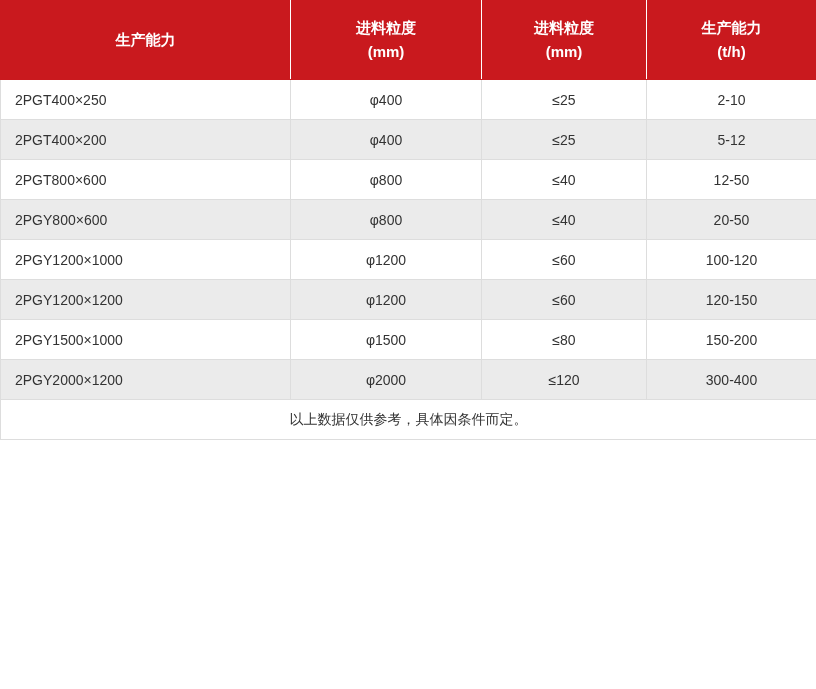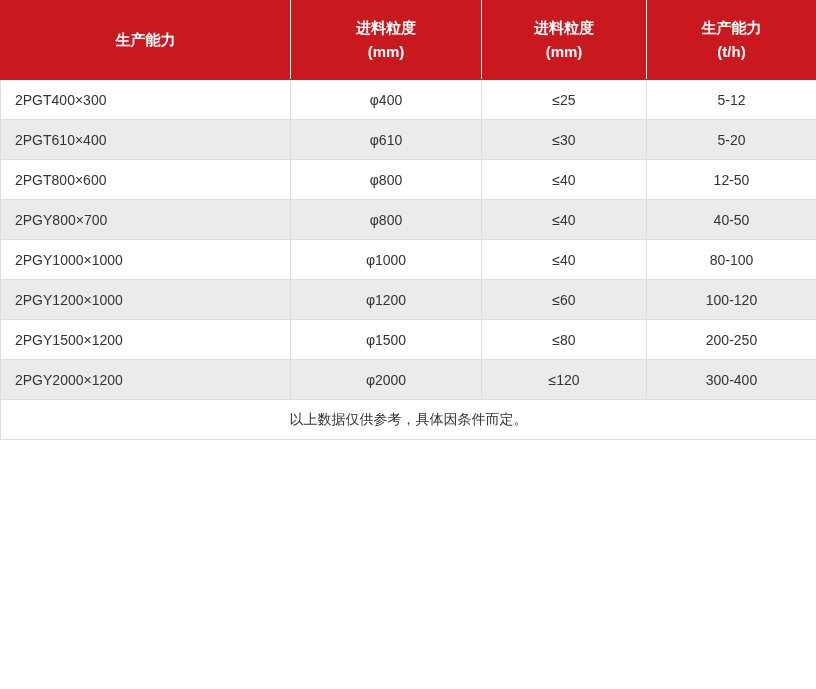--- a/index.html
+++ b/index.html
@@ -92,60 +92,60 @@
         <div>(mm)</div>
       </th>
       <th>
         <div>生产能力</div>
         <div>(t/h)</div>
       </th>
     </tr>
   </thead>
   <tbody>
     <tr>
-      <td class="col-model">2PGT400×300</td>
+      <td class="col-model">2PGT400×250</td>
+      <td class="col-center">φ400</td>
+      <td class="col-center">≤25</td>
+      <td class="col-center">2-10</td>
+    </tr>
+    <tr>
+      <td class="col-model">2PGT400×200</td>
       <td class="col-center">φ400</td>
       <td class="col-center">≤25</td>
       <td class="col-center">5-12</td>
-    </tr>
-    <tr>
-      <td class="col-model">2PGT610×400</td>
-      <td class="col-center">φ610</td>
-      <td class="col-center">≤30</td>
-      <td class="col-center">5-20</td>
     </tr>
     <tr>
       <td class="col-model">2PGT800×600</td>
       <td class="col-center">φ800</td>
       <td class="col-center">≤40</td>
       <td class="col-center">12-50</td>
     </tr>
     <tr>
-      <td class="col-model">2PGY800×700</td>
+      <td class="col-model">2PGY800×600</td>
       <td class="col-center">φ800</td>
       <td class="col-center">≤40</td>
-      <td class="col-center">40-50</td>
-    </tr>
-    <tr>
-      <td class="col-model">2PGY1000×1000</td>
-      <td class="col-center">φ1000</td>
-      <td class="col-center">≤40</td>
-      <td class="col-center">80-100</td>
+      <td class="col-center">20-50</td>
     </tr>
     <tr>
       <td class="col-model">2PGY1200×1000</td>
       <td class="col-center">φ1200</td>
       <td class="col-center">≤60</td>
       <td class="col-center">100-120</td>
     </tr>
     <tr>
-      <td class="col-model">2PGY1500×1200</td>
+      <td class="col-model">2PGY1200×1200</td>
+      <td class="col-center">φ1200</td>
+      <td class="col-center">≤60</td>
+      <td class="col-center">120-150</td>
+    </tr>
+    <tr>
+      <td class="col-model">2PGY1500×1000</td>
       <td class="col-center">φ1500</td>
       <td class="col-center">≤80</td>
-      <td class="col-center">200-250</td>
+      <td class="col-center">150-200</td>
     </tr>
     <tr>
       <td class="col-model">2PGY2000×1200</td>
       <td class="col-center">φ2000</td>
       <td class="col-center">≤120</td>
       <td class="col-center">300-400</td>
     </tr>
     <tr>
       <td class="note-cell" colspan="4">以上数据仅供参考，具体因条件而定。</td>
     </tr>

